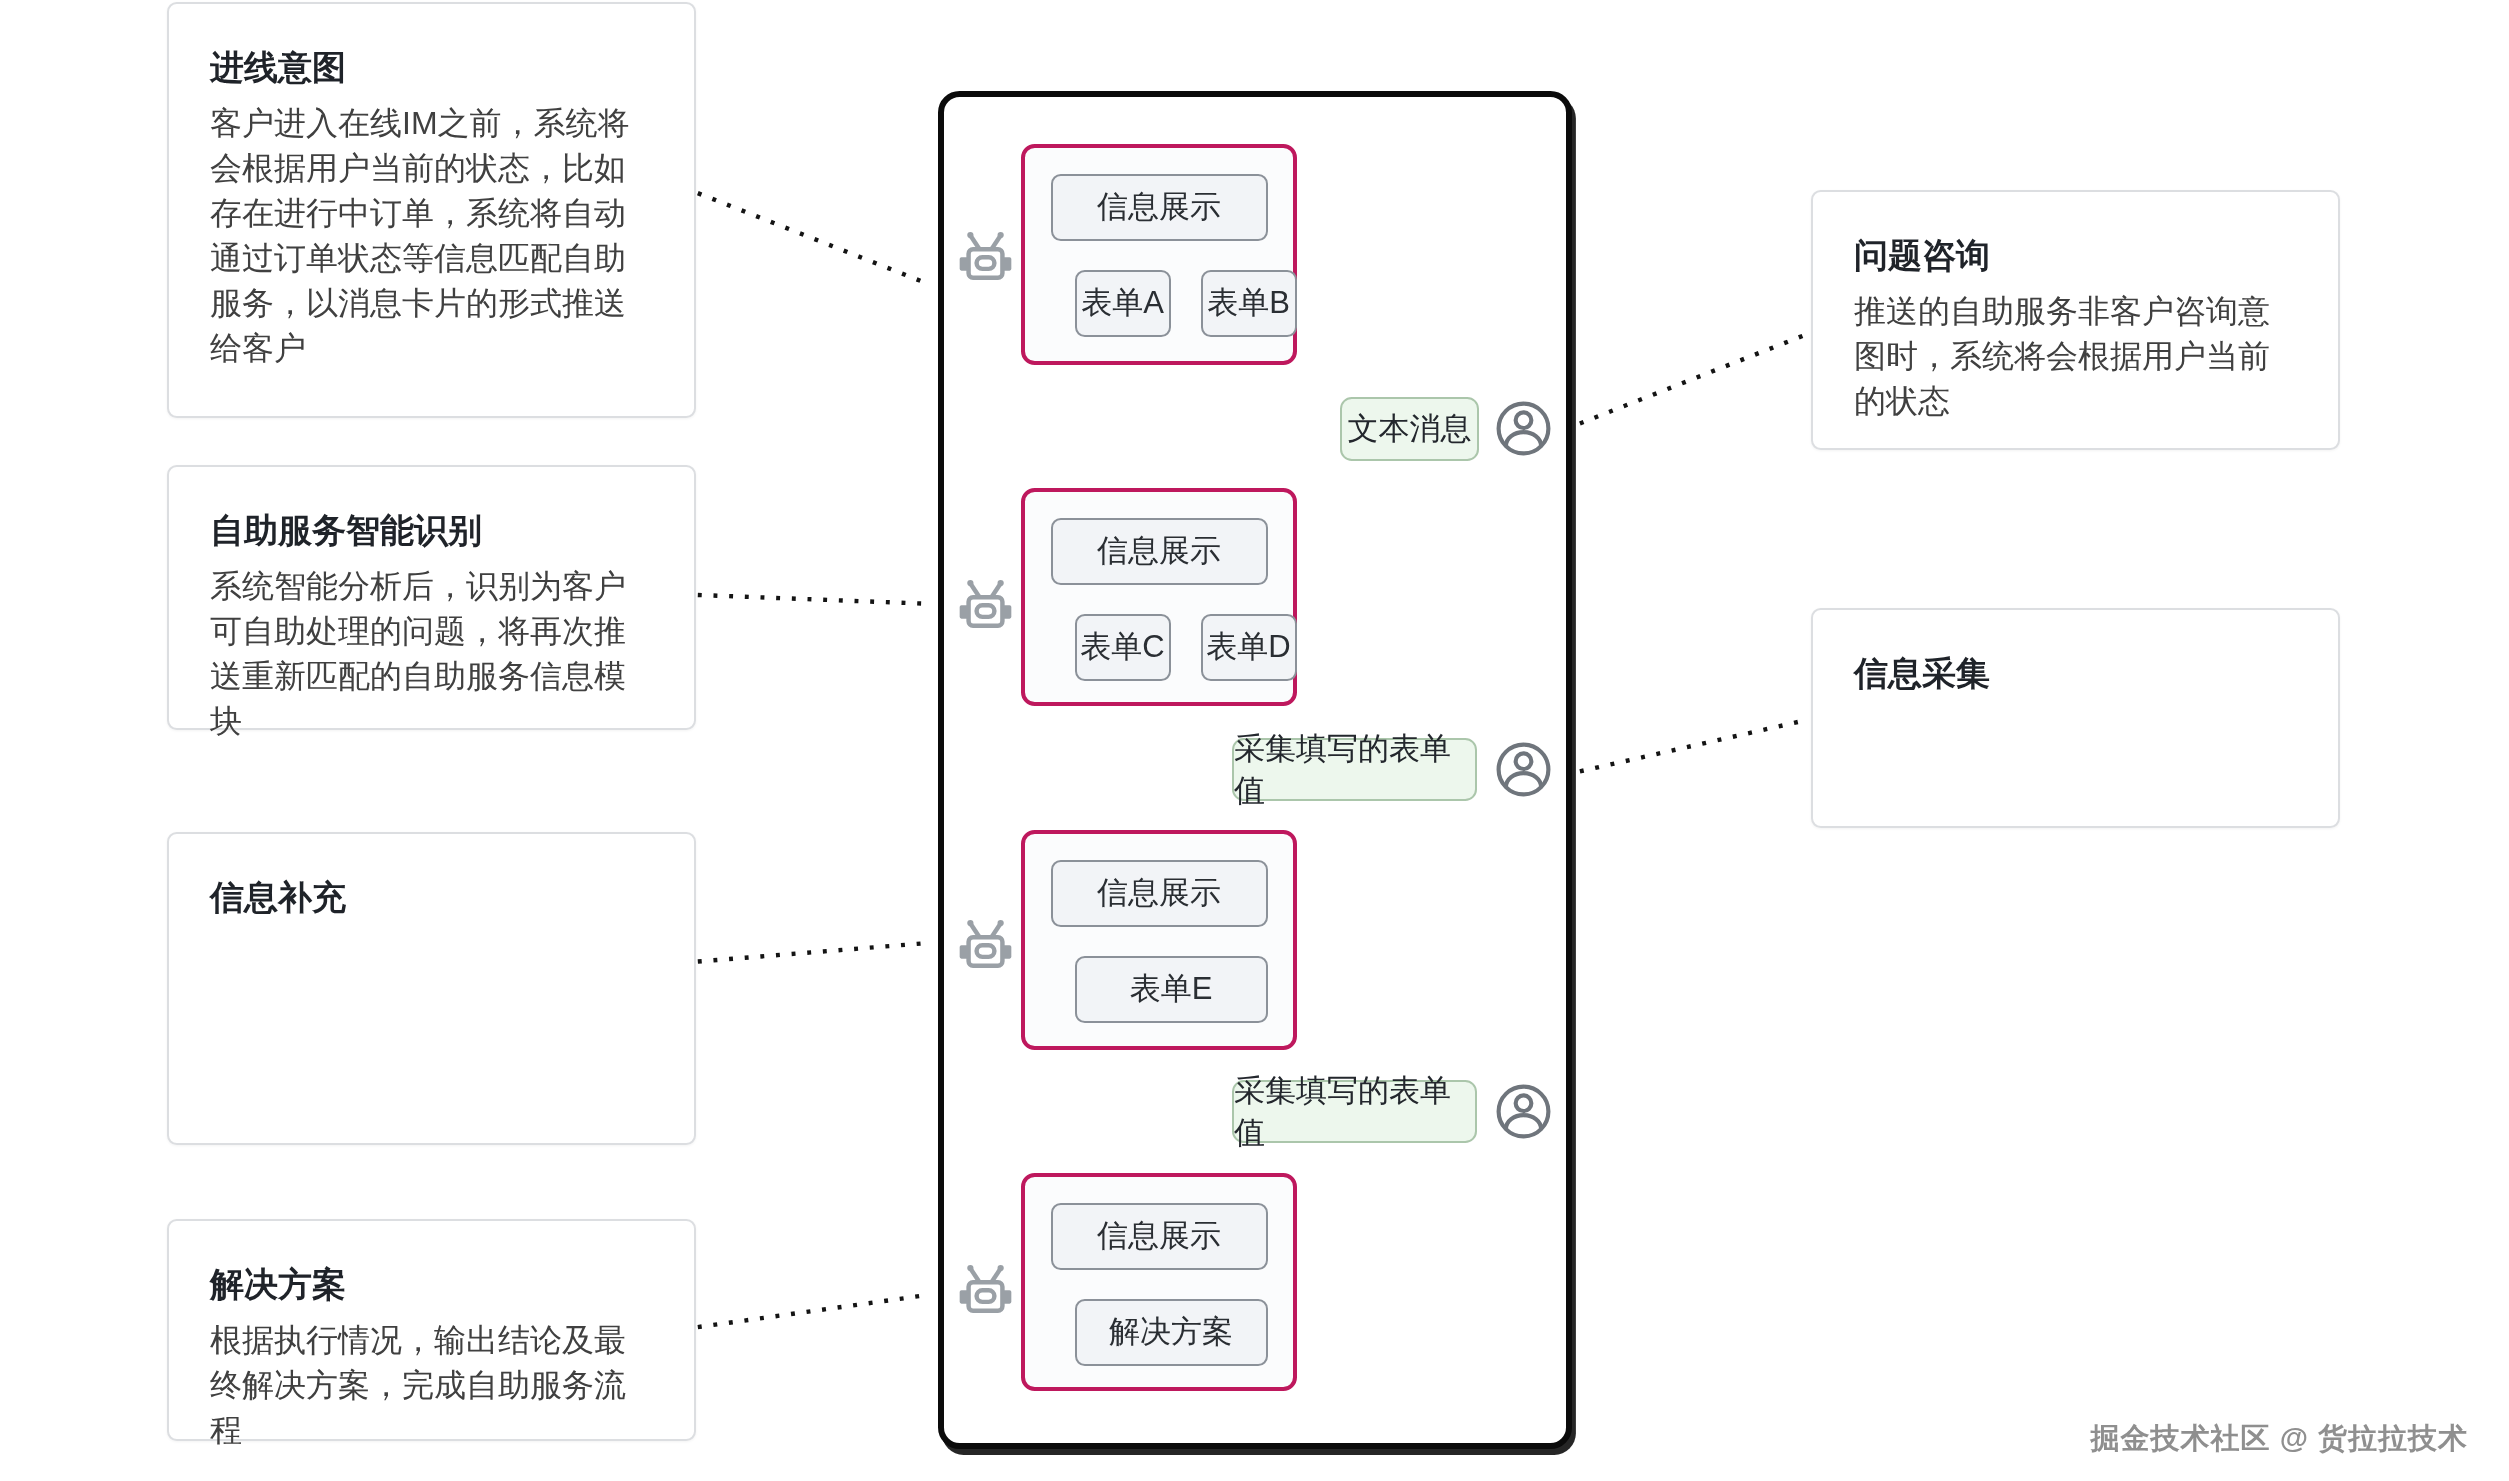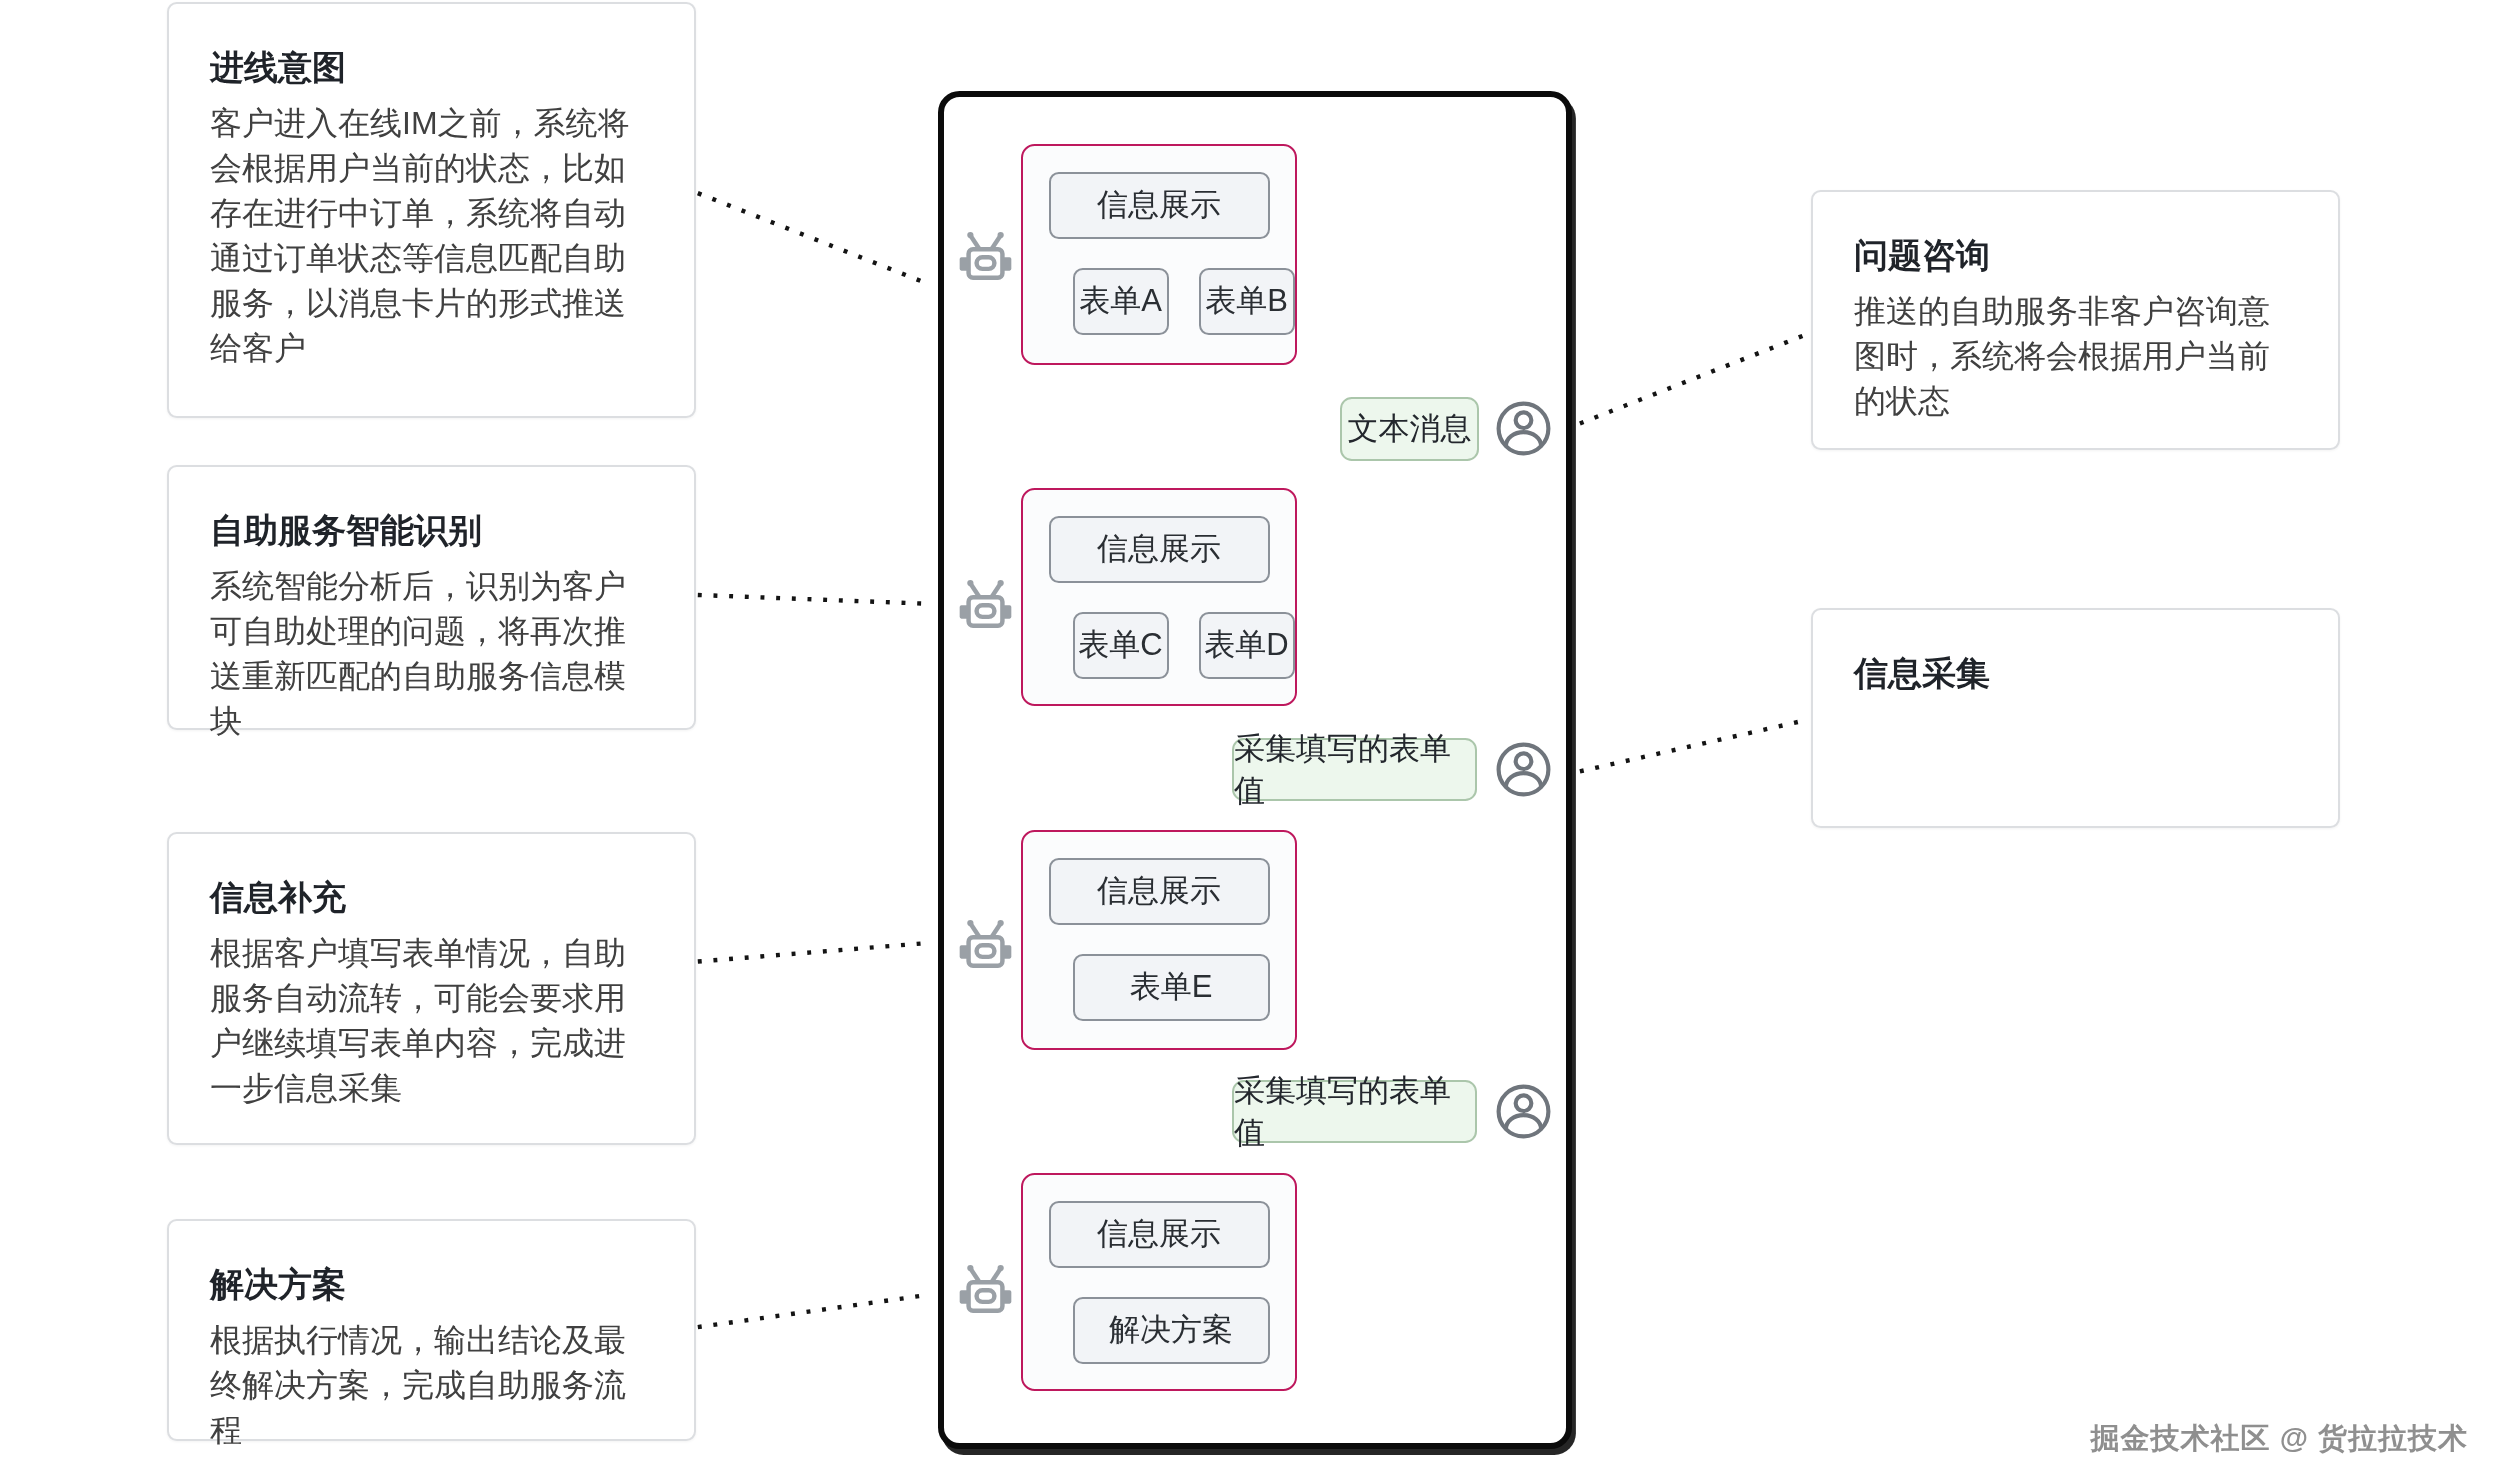--- a/index.html
+++ b/index.html
@@ -51,21 +51,21 @@
     border-radius:21.6px;
     box-shadow:3.9px 5.9px 0 rgba(0,0,0,0.85);
   }
 
   
   .card{
     position:absolute;
     left:1021px;width:276px;
     box-sizing:border-box;
     background:#fbfcfd;
-    border:2px solid #be185d;
+    border:4px solid #be185d;
     border-radius:13.7px;
     padding:25.5px;
     display:flex;
     flex-direction:column;
     gap:29px;
   }
   #card-1{top:144px;height:221px;}
   #card-2{top:488px;height:218px;}
   #card-3{top:830px;height:220px;}
   #card-4{top:1173px;height:218px;}
@@ -136,21 +136,20 @@
   <div class="note" id="note-l1">
     <div class="note-title">进线意图</div>
     <p class="note-body">客户进入在线IM之前，系统将会根据用户当前的状态，比如存在进行中订单，系统将自动通过订单状态等信息匹配自助服务，以消息卡片的形式推送给客户</p>
   </div>
   <div class="note" id="note-l2">
     <div class="note-title">自助服务智能识别</div>
     <p class="note-body">系统智能分析后，识别为客户可自助处理的问题，将再次推送重新匹配的自助服务信息模块</p>
   </div>
   <div class="note" id="note-l3">
     <div class="note-title">信息补充</div>
-    <p class="note-body">根据客户填写表单情况，自助服务自动流转，可能会要求用户继续填写表单内容，完成进一步信息采集</p>
   </div>
   <div class="note" id="note-l4">
     <div class="note-title">解决方案</div>
     <p class="note-body">根据执行情况，输出结论及最终解决方案，完成自助服务流程</p>
   </div>
 
   <div class="note" id="note-r1">
     <div class="note-title">问题咨询</div>
     <p class="note-body">推送的自助服务非客户咨询意图时，系统将会根据用户当前的状态</p>
   </div>

